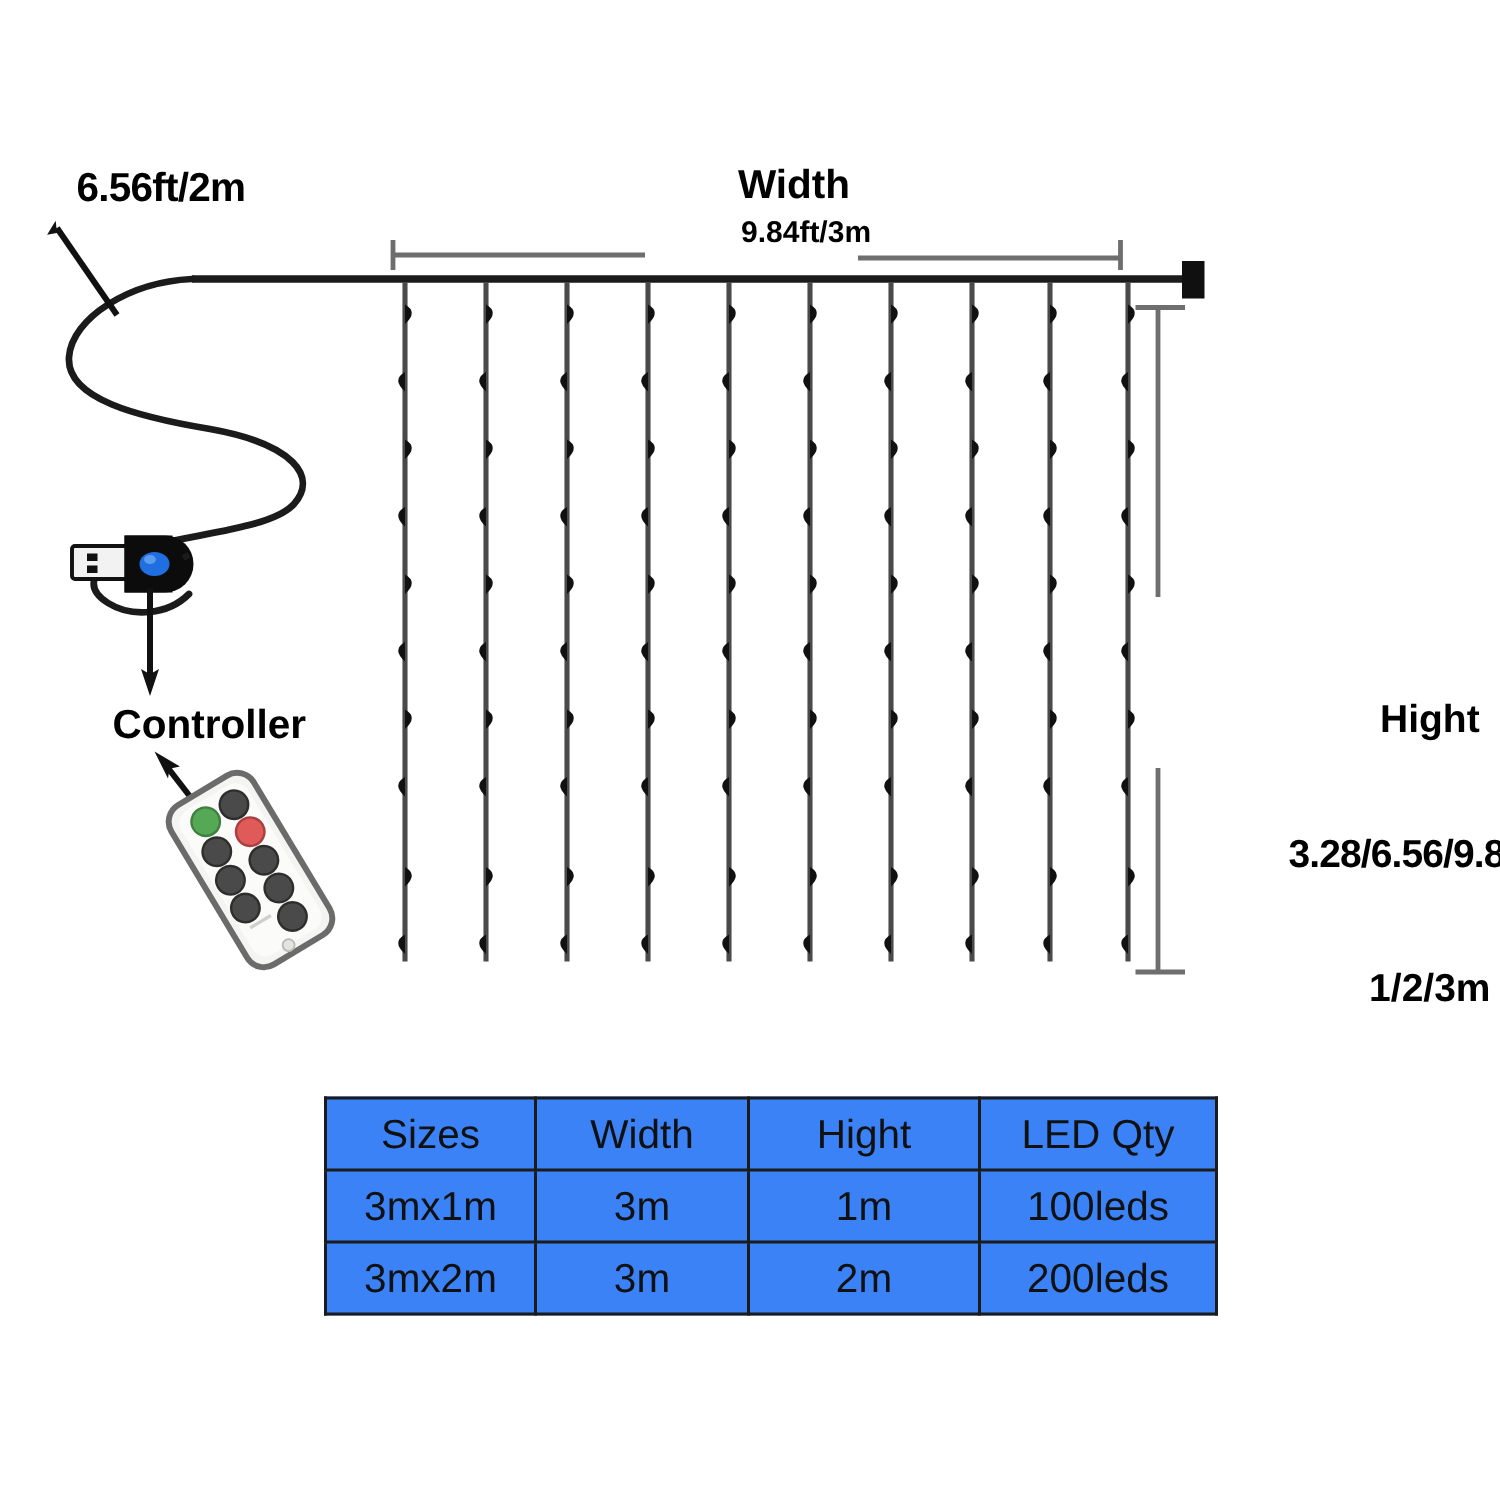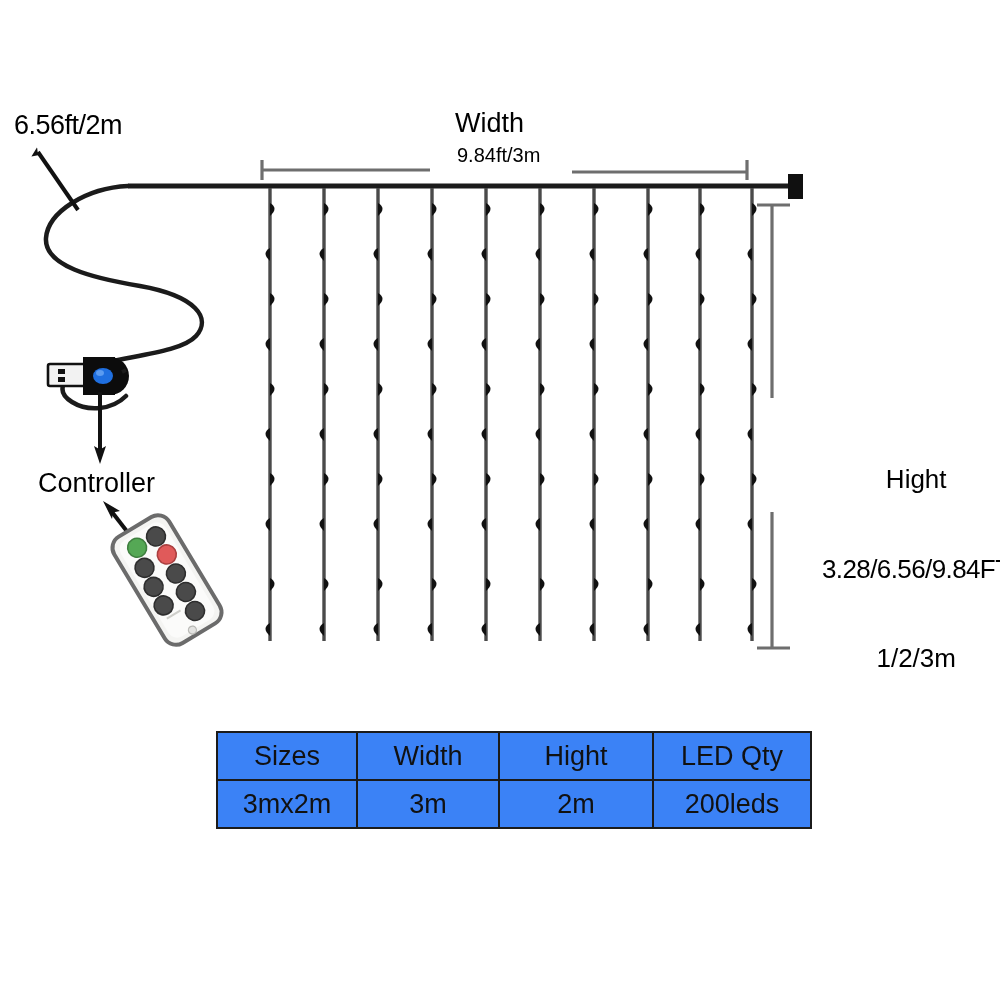--- a/index.html
+++ b/index.html
@@ -7,21 +7,21 @@
     width:1000px;height:1000px;
     background:#ffffff;
     font-family:"Liberation Sans", sans-serif;
     color:#000;
     overflow:hidden;
     position:relative;
   }
   #stage{position:absolute;inset:0;}
 
   
-  .lbl{position:absolute;font-weight:normal;white-space:pre;line-height:1.18;}
+  .lbl{position:absolute;font-weight:bold;white-space:pre;line-height:1.18;margin-left:37px;}
 
   #cable-length-label{left:14px;top:110px;font-size:27px;letter-spacing:-0.5px;}
 
   #width-label{left:455px;top:108px;font-size:27px;}
   #width-value{left:457px;top:144px;font-size:20px;}
 
   #height-block{left:822px;top:405px;font-size:25px;text-align:center;}
   #height-block .l1{display:block;font-size:26px;}
   #height-block .l2{display:block;font-size:26px;letter-spacing:-0.6px;}
   #height-block .l3{display:block;font-size:26px;}
@@ -299,20 +299,26 @@
     <thead>
       <tr>
         <td class="c0">Sizes</td>
         <td class="c1">Width</td>
         <td class="c2">Hight</td>
         <td class="c3">LED Qty</td>
       </tr>
     </thead>
     <tbody>
       <tr>
+        <td class="c0">3mx1m</td>
+        <td class="c1">3m</td>
+        <td class="c2">1m</td>
+        <td class="c3">100leds</td>
+      </tr>
+      <tr>
         <td class="c0">3mx2m</td>
         <td class="c1">3m</td>
         <td class="c2">2m</td>
         <td class="c3">200leds</td>
       </tr>
     </tbody>
   </table>
 
 </div>
 

